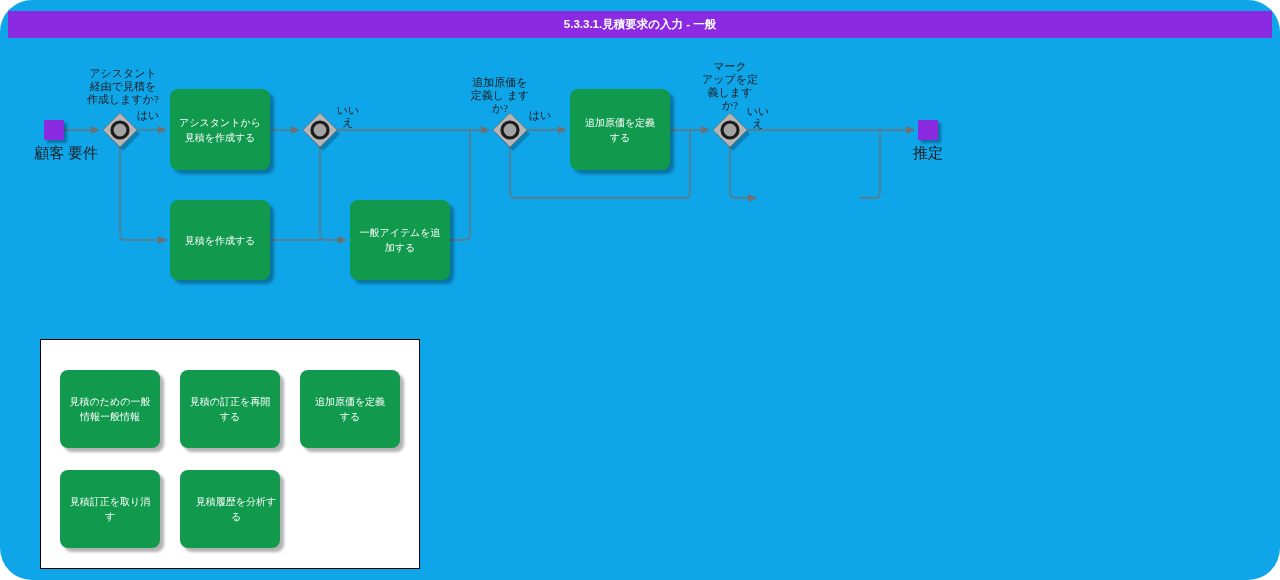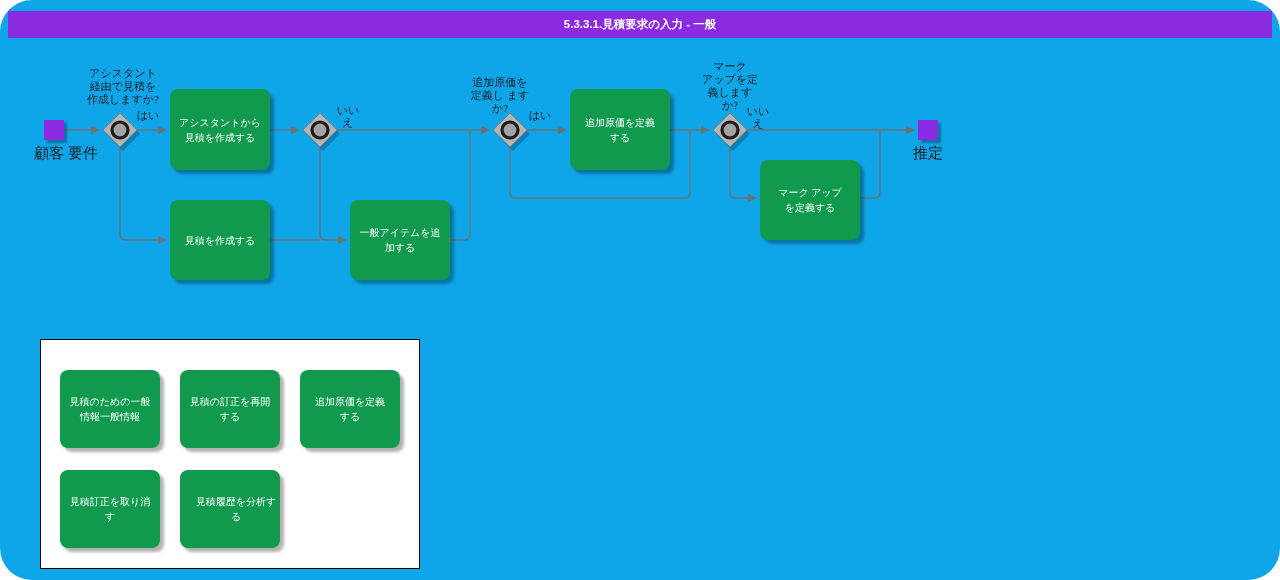--- a/index.html
+++ b/index.html
@@ -104,22 +104,20 @@
   <div class="branch" style="left:739px;top:105px;width:38px;">いい
 え</div>
 
   <div class="task" style="left:170px;top:89px;width:100px;height:81px;">アシスタントから
 見積を作成する</div>
   <div class="task" style="left:170px;top:200px;width:100px;height:80px;">見積を作成する</div>
   <div class="task" style="left:350px;top:200px;width:100px;height:80px;">一般アイテムを追
 加する</div>
   <div class="task" style="left:570px;top:89px;width:100px;height:81px;">追加原価を定義
 する</div>
-  <div class="task" style="left:760px;top:160px;width:100px;height:80px;">マーク アップ
-を定義する</div>
 
   <div class="ga-title">一般的な活動</div>
   <div class="ga-container"></div>
 
   <div class="task" style="left:60px;top:370px;width:100px;height:78px;">見積のための一般
 情報一般情報</div>
   <div class="task" style="left:180px;top:370px;width:100px;height:78px;">見積の訂正を再開
 する</div>
   <div class="task" style="left:300px;top:370px;width:100px;height:78px;">追加原価を定義
 する</div>

